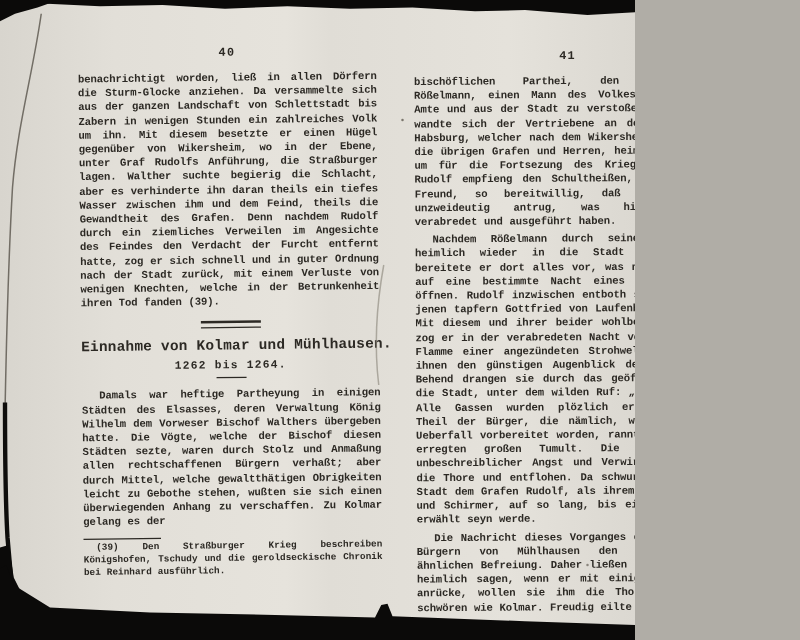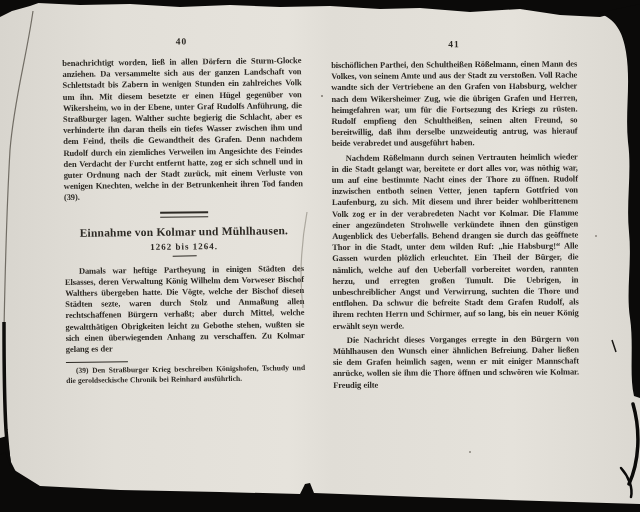--- a/index.html
+++ b/index.html
@@ -1,20 +1,20 @@
 <!DOCTYPE html>
 <html><head>
 <meta charset="utf-8">
 <style>
   html,body{margin:0;padding:0;}
   body{width:640px;height:512px;overflow:hidden;background:#b0ada6;}
   #scan{
-    position:relative;width:640px;height:512px;overflow:hidden;
+    position:relative;width:508px;height:512px;overflow:hidden;
     background:linear-gradient(90deg,#d8d5ce 0%,#e2dfd8 18%,#e6e3dc 45%,#e0ddd6 52%,#e5e2db 80%,#dbd8d1 100%);
-    font-family:Liberation Serif, serif;
+    font-family:Liberation Mono, monospace;
     color:#2c2924;
   }
   .col{position:absolute;}
   .col.left{left:62px;top:38px;width:239px;transform:rotate(-0.7deg);transform-origin:top left;}
   .col.right{left:331px;top:40px;width:246px;transform:rotate(-0.35deg);transform-origin:top left;}
   .pagenum{text-align:center;font-size:9.5px;font-weight:bold;letter-spacing:1px;margin-bottom:10px;}
   p.body{
     font-size:8.5px;line-height:11.2px;font-weight:bold;
     text-align:justify;margin:0 0 3px 0;letter-spacing:-0.1px;word-spacing:0.4px;
   }

